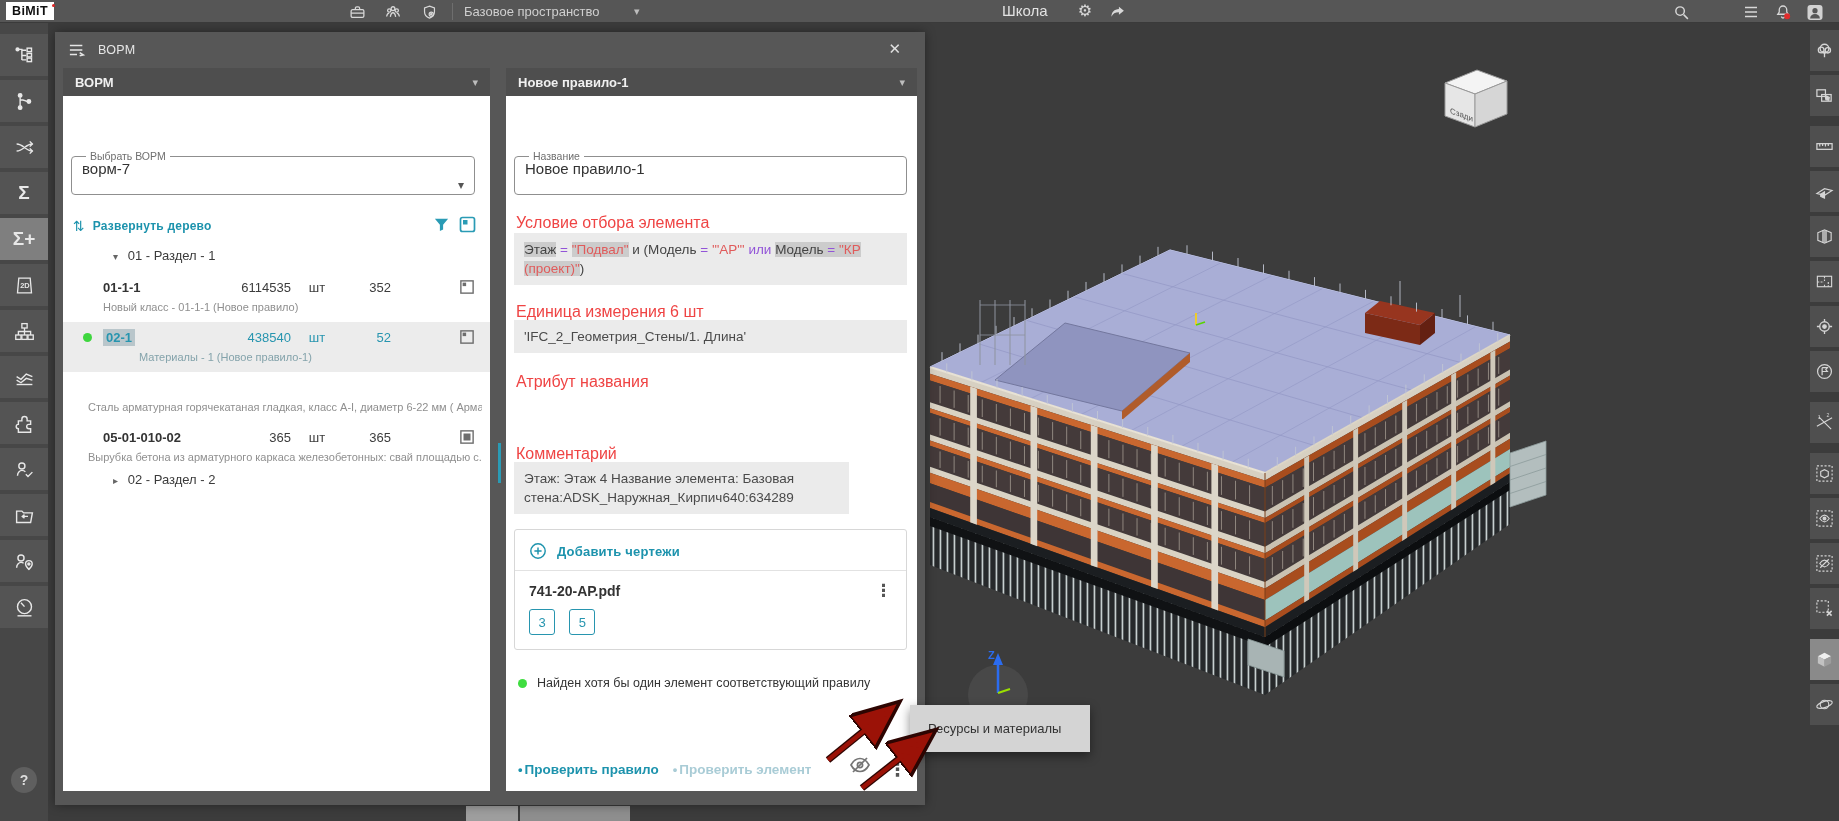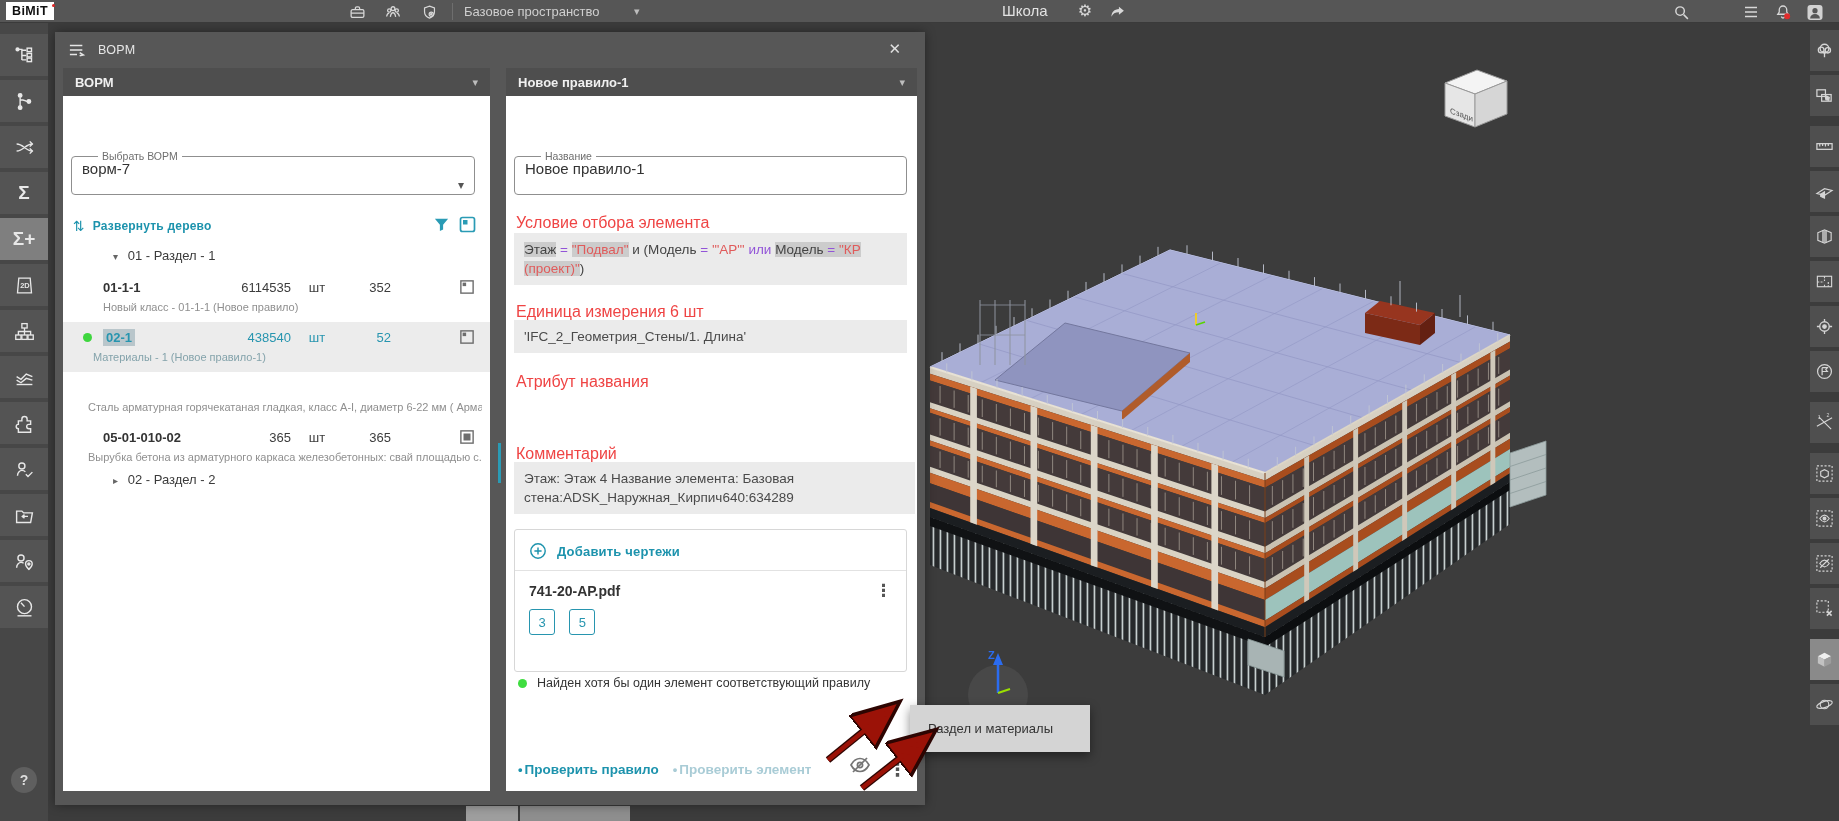--- a/index.html
+++ b/index.html
@@ -41,41 +41,41 @@
   .window{left:55px;top:32px;width:870px;height:773px;background:#575757;z-index:10;box-shadow:0 0 10px rgba(0,0,0,.4);}
   .win-title{left:0;top:0;width:100%;height:36px;display:flex;align-items:center;}
   .win-title-text{font-size:12.5px;color:#e6e6e6;margin-left:12px;letter-spacing:.3px;}
   .win-close{position:absolute;right:24px;top:8px;font-size:15px;color:#e0e0e0;cursor:pointer;}
   .col{position:absolute;top:36px;bottom:14px;background:#fff;}
   .col-head{position:absolute;left:0;top:0;right:0;height:28px;background:#4e4e4e;color:#f0f0f0;font-size:13px;font-weight:bold;display:flex;align-items:center;padding:0 12px;}
   .col-head .caret{margin-left:auto;}
   .col-body{position:absolute;left:0;top:28px;right:0;bottom:0;background:#fff;overflow:hidden;}
 
   fieldset.fld{position:absolute;border:1px solid #8f8f8f;border-radius:4px;margin:0;padding:0 10px;}
-  fieldset.fld legend{font-size:10.5px;color:#6f6f6f;padding:0 4px;margin-left:16px;}
+  fieldset.fld legend{font-size:10.5px;color:#6f6f6f;padding:0 4px;margin-left:4px;}
   .fld-val{font-size:15px;color:#333;margin-top:-2px;display:block;}
   .fld-caret{position:absolute;right:10px;top:16px;color:#555;font-size:12px;}
 
   .link-teal{color:#1d93ad;font-size:12px;font-weight:bold;letter-spacing:.2px;cursor:pointer;}
   .updown{color:#1d93ad;font-size:14px;}
 
   
   .tgroup{position:absolute;left:14px;font-size:13px;color:#3b3b3b;cursor:pointer;margin-left:36px;}
   .tgroup .gcaret{color:#666;font-size:10px;margin-right:6px;}
   .trow{position:absolute;left:0;right:0;height:50px;cursor:pointer;}
   .trow.sel{background:#ececec;}
   .trow-line{position:absolute;left:0;right:0;top:4px;height:22px;display:grid;grid-template-columns:26px 96px 92px 52px 48px 1fr 30px;align-items:center;padding-left:14px;}
   .t-dot{width:9px;height:9px;border-radius:50%;background:#3ed63e;margin-left:6px;}
   .t-code{font-size:13px;font-weight:bold;color:#333;}
   .t-code.hl{color:#2795af;background:#b9c6cb;padding:1px 3px;width:max-content;font-weight:bold;}
   .t-num{font-size:13px;color:#3c3c3c;text-align:right;}
   .t-unit{font-size:13px;color:#3c3c3c;text-align:center;}
   .teal-txt{color:#2795af !important;}
   .t-sub{position:absolute;font-size:11px;color:#8f8f8f;top:29px;white-space:nowrap;overflow:hidden;right:8px;}
-  .t-sub.tealish{color:#84a3ab;}
+  .t-sub.tealish{color:#84a3ab;margin-left:46px;}
 
   
   .flabel{position:absolute;font-size:16px;color:#ef4444;}
   .gbox{position:absolute;background:#ebebeb;font-size:13.5px;color:#4a4a4a;padding:7px 10px;line-height:19px;}
   .tk-p{color:#444;}
   .tk-o{color:#9254d8;}
   .tk-s{color:#e05b5b;}
   .tk-hl{background:#cccccc;}
   .card{position:absolute;border:1px solid #d7d7d7;border-radius:3px;background:#fff;}
   .chip{display:inline-flex;width:26px;height:26px;border:1.5px solid #2795af;border-radius:3px;color:#2795af;font-size:13px;align-items:center;justify-content:center;margin-right:10px;cursor:pointer;}
@@ -776,23 +776,23 @@
 
         <div class="flabel" style="left:10px;top:118px;">Условие отбора элемента</div>
         <div class="gbox" style="left:8px;top:137px;width:393px;min-height:50px;"><span class="tk-p tk-hl">Этаж</span><span class="tk-p"> </span><span class="tk-o">=</span><span class="tk-p"> </span><span class="tk-s tk-hl">"Подвал"</span><span class="tk-p"> и (Модель </span><span class="tk-o">=</span><span class="tk-s"> '"АР"' </span><span class="tk-o">или</span><span class="tk-p"> </span><span class="tk-p tk-hl">Модель </span><span class="tk-o tk-hl">= </span><span class="tk-s tk-hl">"КР (проект)"</span><span class="tk-p">)</span></div>
 
         <div class="flabel" style="left:10px;top:207px;">Единица измерения 6 шт</div>
         <div class="gbox" style="left:8px;top:224px;width:393px;">'IFC_2_Геометрия_Стены/1. Длина'</div>
 
         <div class="flabel" style="left:10px;top:277px;">Атрибут названия</div>
 
         <div class="flabel" style="left:10px;top:349px;">Комментарий</div>
-        <div class="gbox" style="left:8px;top:366px;width:401px;min-height:50px;">Этаж: Этаж 4 Название элемента: Базовая стена:ADSK_Наружная_Кирпич640:634289</div>
-
-        <div class="card" style="left:8px;top:433px;width:393px;height:143px;">
+        <div class="gbox" style="left:8px;top:366px;width:335px;min-height:50px;">Этаж: Этаж 4 Название элемента: Базовая стена:ADSK_Наружная_Кирпич640:634289</div>
+
+        <div class="card" style="left:8px;top:433px;width:393px;height:121px;">
           <div style="display:flex;align-items:center;gap:10px;padding:12px 14px 10px;cursor:pointer;">
             <svg width="18" height="18" viewBox="0 0 20 20" fill="none" stroke="#1d93ad" stroke-width="1.6">
                 <circle cx="10" cy="10" r="8"></circle>
                 <path d="M10 6v8 M6 10h8"></path>
               </svg>
             <span class="link-teal" style="font-size:13px;">Добавить чертежи</span>
           </div>
           <div style="height:1px;background:#e2e2e2;"></div>
           <div style="display:flex;align-items:center;padding:12px 14px 6px;">
             <span style="font-size:14px;font-weight:bold;color:#333;">741-20-АР.pdf</span>
@@ -819,21 +819,21 @@
             </svg>
           <span class="kebab" style="margin-left:16px;font-size:19px;">⋮</span>
         </div>
       </div>
     </div>
   </div>
 
   <div class="abs resize-handle"></div>
 
   <div class="abs cmenu">
-    <div class="cmenu-item hover">Раздел и материалы</div>
+    <div class="cmenu-item hover">Ресурсы и материалы</div>
   </div>
 
   <svg class="abs" style="left:800px;top:688px;z-index:50;" width="260" height="130" viewBox="0 0 260 130">
     <defs>
       <marker id="ah" markerWidth="8" markerHeight="8" refX="5.5" refY="3" orient="auto">
           <polygon points="0,0 7,3 0,6" fill="#9b1207" stroke="#2d0502" stroke-width="0.5"></polygon>
         </marker>
     </defs>
     <line x1="28" y1="72" x2="92" y2="20" stroke="#2d0502" stroke-width="7" marker-end="url(#ah)"></line>
     <line x1="28" y1="72" x2="90" y2="22" stroke="#9b1207" stroke-width="4.5"></line>

